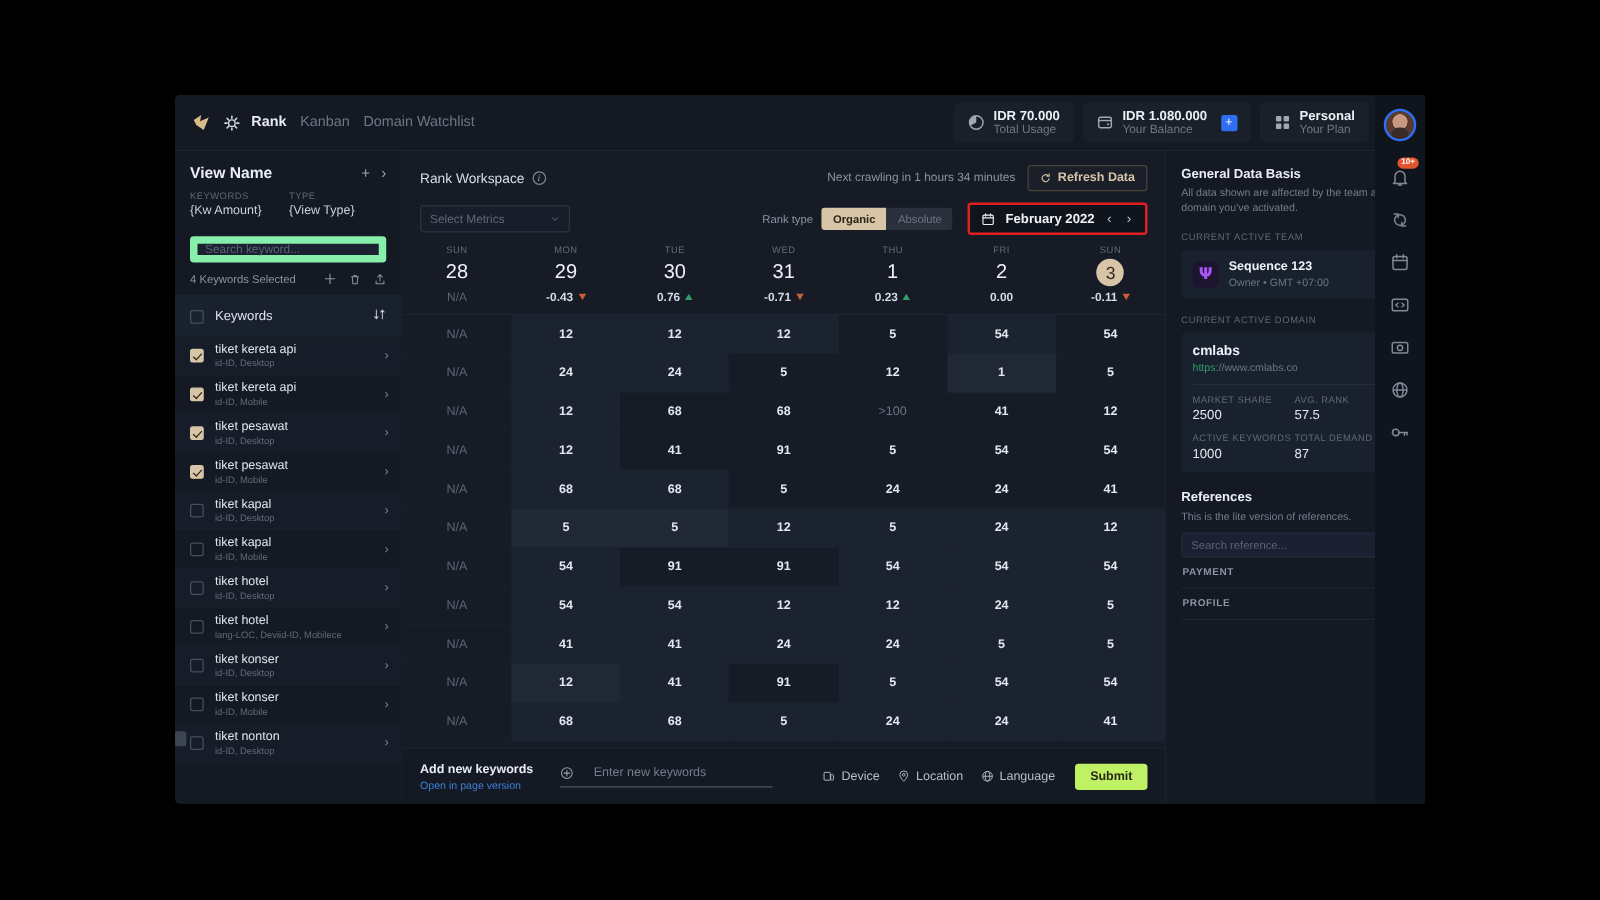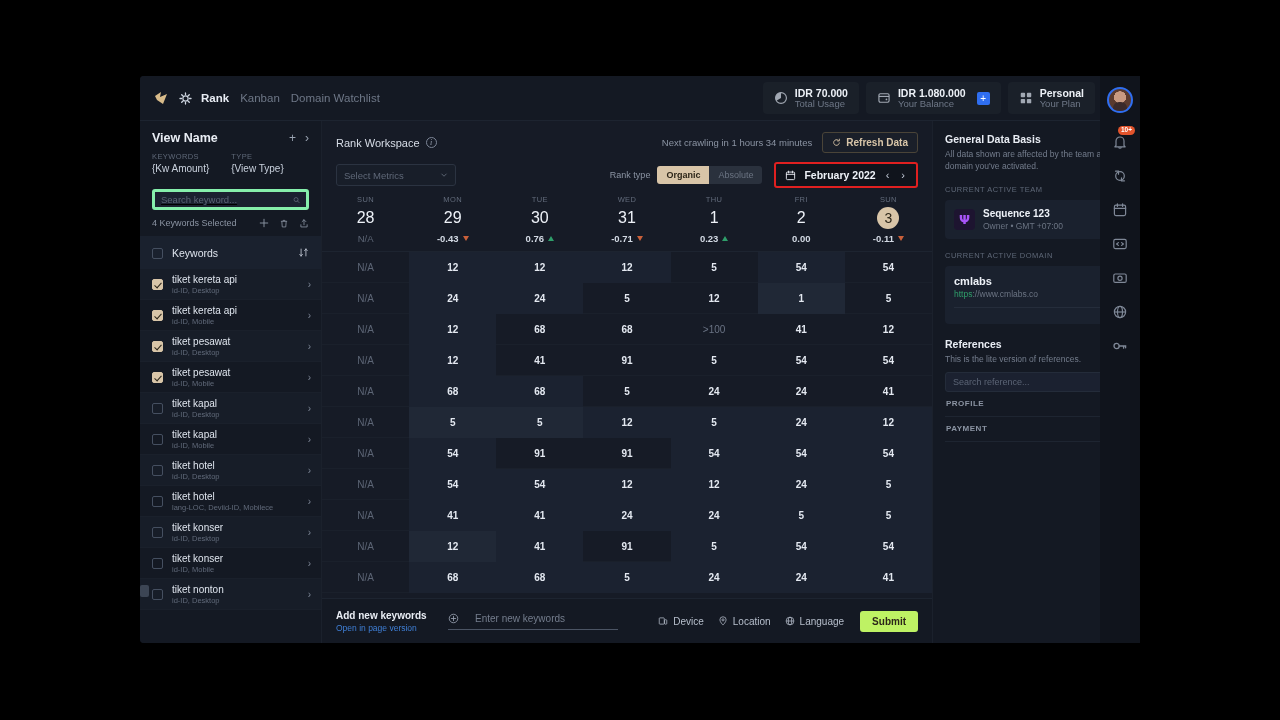--- a/index.html
+++ b/index.html
@@ -69,22 +69,22 @@
   }
   .lp-head { padding: 10px 12px 6px 12px; }
   .lp-title-row { display:flex; align-items:center; }
   .lp-title { font-size: 12.5px; font-weight: bold; color: #e9edf4; flex:1 1 auto;}
   .lp-ic { color:#9aa3b2; font-size:12px; margin-left:9px; cursor:pointer;}
   .lp-meta { display: flex; gap: 22px; margin-top: 7px; }
   .lp-meta-k { font-size: 7.5px; color: #5f6878; letter-spacing: .4px; }
   .lp-meta-v { font-size: 10px; color: #c9d1dd; margin-top: 2px;}
   .search-box {
     margin: 9px 12px 0 12px; height: 21px;
-    background: #1b2130; border: 3px solid #86efac; border-radius: 3px;
-    display: flex; align-items: center; padding: 0 6px; text-decoration: underline;
+    background: #1b2130; border: 6px solid #86efac; border-radius: 3px;
+    display: flex; align-items: center; padding: 0 6px;
   }
   .search-box input {
     flex: 1 1 auto; background: transparent; border: none; outline: none;
     font-family: inherit; font-size: 9.5px; color: #c9d1dd;
   }
   .search-box input::placeholder { color: #5b6475; }
   .sel-row {
     display:flex; padding: 8px 12px 7px 12px;
   }
   .sel-txt { font-size: 9px; color: #8b94a3; flex:1 1 auto;}
@@ -725,39 +725,57 @@
             <div class="dom-n">cmlabs</div>
             <div class="dom-u"><span class="https">https</span><span>://www.cmlabs.co</span></div>
           </div>
           <span class="rp-sw">
             <svg width="10" height="10" viewBox="0 0 16 16">
               <path d="M2 5h9l-2-2M14 11H5l2 2" fill="none" stroke="#6b7483" stroke-width="1.3" stroke-linecap="round" stroke-linejoin="round"></path>
             </svg>
           </span>
         </div>
         <div class="dom-div"></div>
+        <div class="dom-grid">
+          <div>
+            <div class="dg-l">MARKET SHARE</div>
+            <div class="dg-v">2500</div>
+          </div>
+          <div>
+            <div class="dg-l">AVG. RANK</div>
+            <div class="dg-v">57.5</div>
+          </div>
+          <div>
+            <div class="dg-l">ACTIVE KEYWORDS</div>
+            <div class="dg-v">1000</div>
+          </div>
+          <div>
+            <div class="dg-l">TOTAL DEMAND</div>
+            <div class="dg-v">87</div>
+          </div>
+        </div>
       </div>
 
       <div style="margin-top:14px;">
         <div class="rp-h">References</div>
         <div class="rp-sub">This is the lite version of references.</div>
         <div class="ref-search">
           <input placeholder="Search reference..." style="">
           <svg width="9" height="9" viewBox="0 0 16 16">
             <circle cx="7" cy="7" r="4.6" fill="none" stroke="#6b7483" stroke-width="1.5"></circle>
             <path d="M10.5 10.5L14 14" stroke="#6b7483" stroke-width="1.5" stroke-linecap="round"></path>
           </svg>
         </div>
         <div id="acc-list">
             <div class="acc">
+              <div class="acc-t">PAYMENT</div>
+              <span class="acc-c">⌄</span>
+            </div>
+            <div class="acc">
               <div class="acc-t">PROFILE</div>
-              <span class="acc-c">⌄</span>
-            </div>
-            <div class="acc">
-              <div class="acc-t">PAYMENT</div>
               <span class="acc-c">⌄</span>
             </div>
           </div>
       </div>
     </div>
   </div>
 </div>
 
 <div class="rail">
   <div class="rail-avatar"></div>

